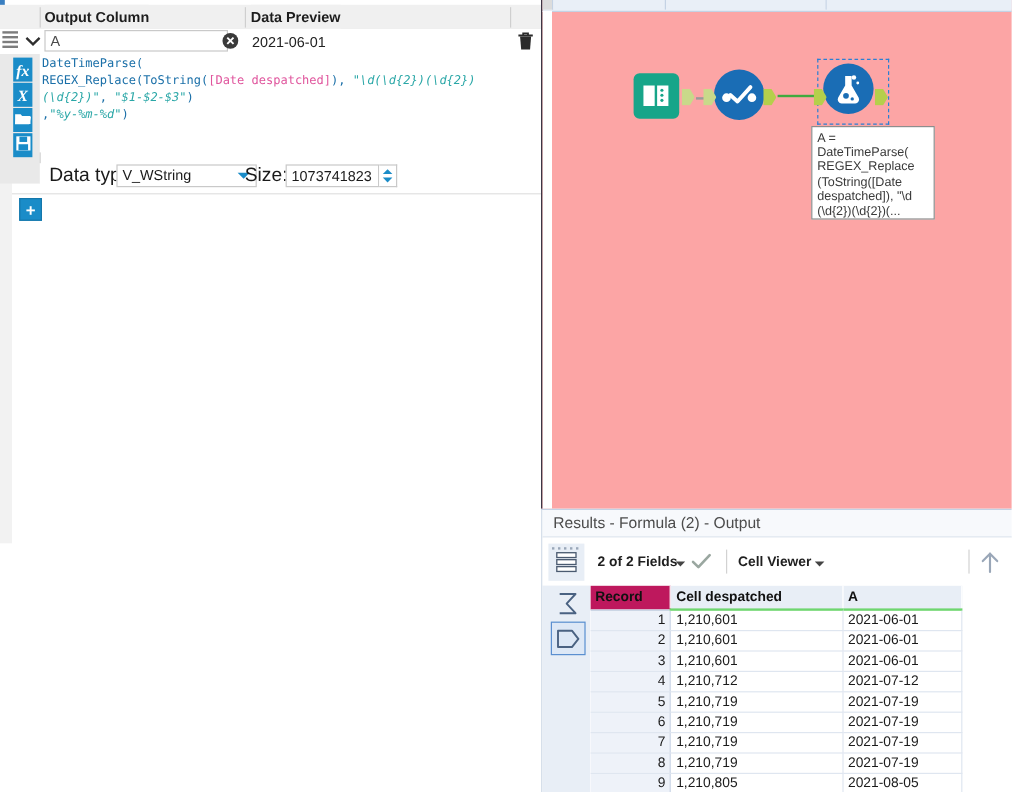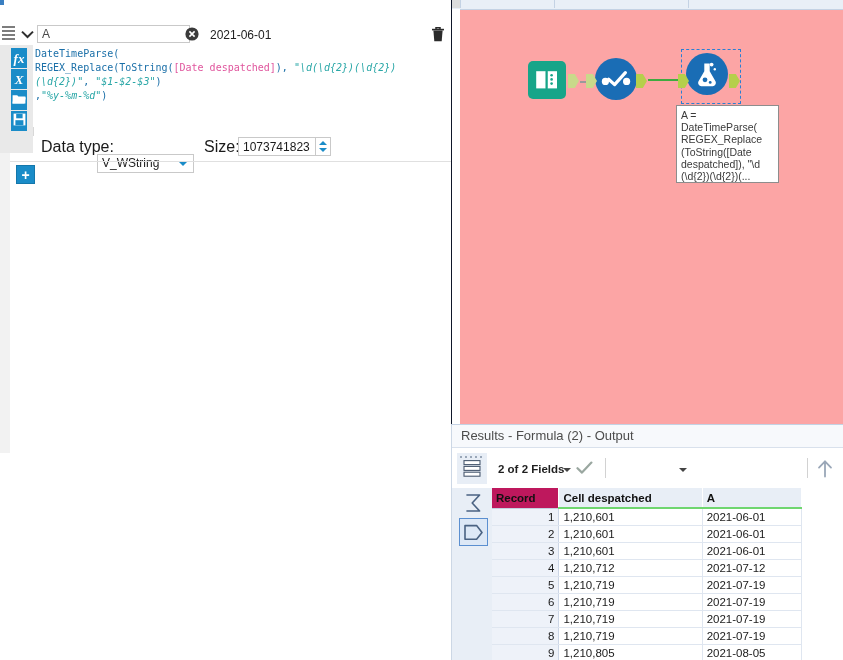--- a/index.html
+++ b/index.html
@@ -110,21 +110,21 @@
   .tk-str{color:#2aa7a7;font-style:italic;}
   .tk-plain{color:#1a6fa8;}
 
   
   #datatype-row{
     position:absolute;left:33px;top:136px;width:418px;height:24px;background:#fff;
   }
   .lbl{font-size:16px;color:#1a1a1a;line-height:20px;}
   #dt-label{position:absolute;left:8px;top:1px;}
   #dt-select{
-    position:absolute;left:64px;top:18px;width:97px;height:19px;
+    position:absolute;left:64px;top:1px;width:117px;height:19px;
     border:1px solid #c9c9c9;background:#fff;box-sizing:border-box;
   }
   #dt-select .val{
     position:absolute;left:4px;top:0;line-height:17px;font-size:12px;color:#1a1a1a;
   }
   #dt-select .arrow{
     position:absolute;right:5px;top:6px;
     width:0;height:0;border-left:5px solid transparent;border-right:5px solid transparent;
     border-top:5px solid #1a8cc8;
   }
@@ -291,20 +291,27 @@
   col.w-a{width:86px;}
 </style>
 </head>
 <body>
 
 <div id="config-panel">
 
   <div id="cfg-topstrip"></div>
   <div id="cfg-leftaccent"></div>
 
+  <div class="cfg-header">
+    <div class="hsep" style="left:33px;"></div>
+    <div class="hcell" id="h-output">Output Column</div>
+    <div class="hsep" style="left:204px;"></div>
+    <div class="hcell" id="h-preview">Data Preview</div>
+    <div class="hsep" style="left:425px;"></div>
+  </div>
 
   <div id="cfg-row">
     <div id="drag-handle">
       <i></i>
         <i></i>
         <i></i>
         <i></i>
     </div>
     <div id="row-chevron">
       <svg width="13" height="9" viewBox="0 0 13 9">
@@ -469,20 +476,21 @@
     </div>
 
     <span class="tb-text" id="tb-fields">2 of 2 Fields</span>
     <span id="tb-fields-caret"></span>
     <span id="tb-check">
       <svg width="17" height="14" viewBox="0 0 17 14">
         <path d="M1.5 7.2 L6 11.6 L15.4 1.6" stroke="#9aa7a0" stroke-width="2.2" fill="none" stroke-linecap="round" stroke-linejoin="round"></path>
       </svg>
     </span>
     <span id="tb-sep1"></span>
+    <span class="tb-text" id="tb-cellviewer">Cell Viewer</span>
     <span id="tb-cv-caret"></span>
     <span id="tb-sep2"></span>
     <span id="tb-uparrow">
       <svg width="18" height="20" viewBox="0 0 18 20">
         <path d="M9 2.4 L9 17.6 M9 2.4 L3 8.6 M9 2.4 L15 8.6" stroke="#9aa7b8" stroke-width="1.8" fill="none" stroke-linecap="round" stroke-linejoin="round"></path>
       </svg>
     </span>
   </div>
 
   <div id="results-siderail">

